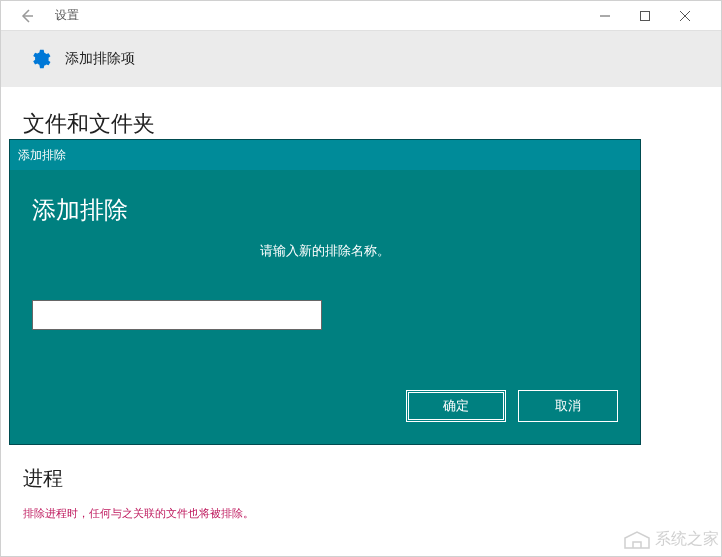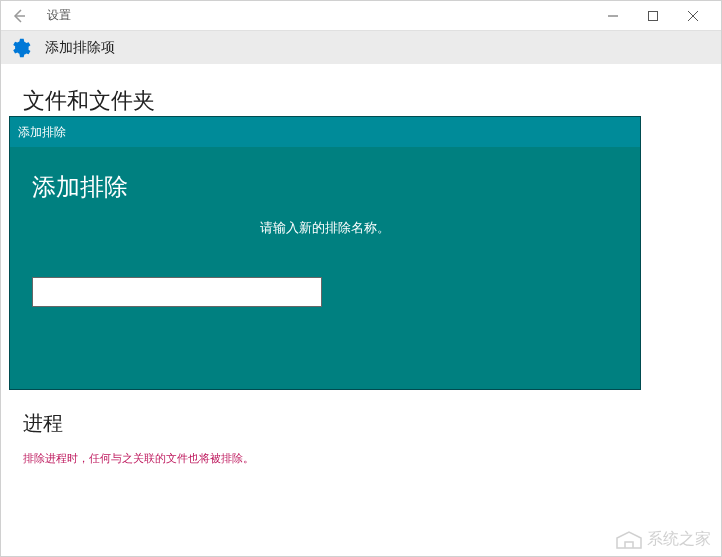--- a/index.html
+++ b/index.html
@@ -14,21 +14,21 @@
       background: #ffffff;
       border: 1px solid #d0d0d0;
       overflow: hidden;
       position: relative;
     }
     .titlebar {
       height: 30px;
       background: #ffffff;
       display: flex;
       align-items: center;
-      padding: 0 8px;
+      padding: 0 16px;
       border-bottom: 1px solid #e0e0e0;
     }
     .titlebar-left {
       display: flex;
       align-items: center;
       gap: 18px;
     }
     .back-arrow {
       width: 20px;
       height: 20px;
@@ -50,25 +50,25 @@
     .ctrl-btn {
       width: 40px;
       height: 28px;
       display: flex;
       align-items: center;
       justify-content: center;
       color: #555;
       cursor: pointer;
     }
     .header-bar {
-      height: 33px;
+      height: 56px;
       background: #ebebeb;
       display: flex;
       align-items: center;
-      padding: 0 8px;
+      padding: 0 28px;
       gap: 14px;
     }
     .gear-icon {
       width: 22px;
       height: 22px;
       color: #0078d7;
     }
     .header-title {
       font-size: 14px;
       color: #222;
@@ -152,21 +152,21 @@
       color: #222;
       font-weight: 500;
       margin-bottom: 14px;
     }
     .section2-desc {
       font-size: 11px;
       color: #be185d;
     }
     .watermark {
       position: absolute;
-      right: 10px;
+      right: 2px;
       bottom: 6px;
       font-size: 16px;
       color: rgba(120,120,120,0.35);
       display: flex;
       align-items: center;
       gap: 4px;
       pointer-events: none;
     }
   </style>
 </head>
@@ -213,20 +213,28 @@
   <div class="section-heading">文件和文件夹</div>
 
   <div class="dialog">
     <div class="dialog-titlebar">
       <span>添加排除</span>
     </div>
     <div class="dialog-body">
       <div class="dialog-heading">添加排除</div>
       <div class="dialog-instruction">请输入新的排除名称。</div>
       <input type="text" class="dialog-input" value="" style="">
+      <div class="dialog-buttons">
+        <div class="dialog-btn primary">
+          <span>确定</span>
+        </div>
+        <div class="dialog-btn">
+          <span>取消</span>
+        </div>
+      </div>
     </div>
   </div>
 </div>
 
 <div class="section2">
   <div class="section2-heading">进程</div>
   <div class="section2-desc">排除进程时，任何与之关联的文件也将被排除。</div>
 </div>
 
 <div class="watermark">

